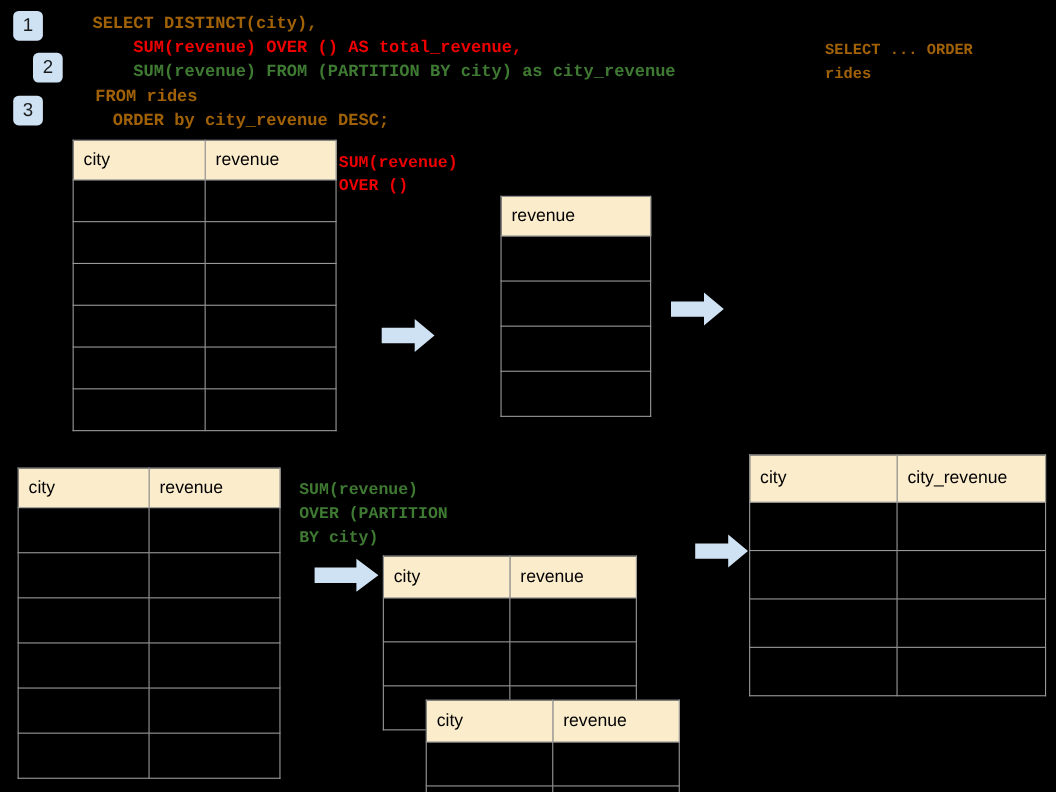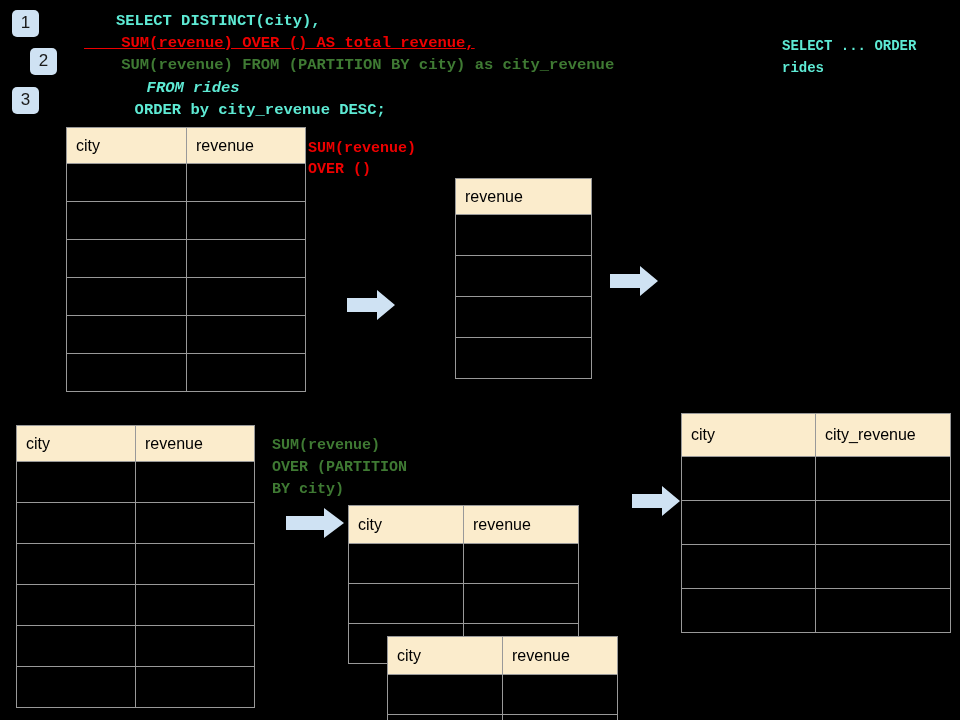--- a/index.html
+++ b/index.html
@@ -33,21 +33,21 @@
   
   .code {
     position: absolute;
     font-family: "Liberation Mono", monospace;
     font-size: 15.5px;
     line-height: 22px;
     white-space: pre;
     font-weight: bold;
     letter-spacing: 0px;
   }
-  .c-purple { color: #5eead4; margin-left: 32px; }
+  .c-purple { color: #a16207; }
   .c-red    { color: #ee0000; }
   .c-green  { color: #3f7a33; }
 
   
   .annot {
     position: absolute;
     font-family: "Liberation Mono", monospace;
     font-size: 14px;
     line-height: 22px;
     font-weight: bold;
@@ -89,23 +89,23 @@
 </head>
 <body>
 
 <div id="canvas">
 
   <div class="badge" style="left:12px; top:10px;">1</div>
   <div class="badge" style="left:30px; top:48px;">2</div>
   <div class="badge" style="left:12px; top:87px;">3</div>
 
   <div class="code c-purple" style="left:84px; top:10px;">SELECT DISTINCT(city),</div>
-  <div class="code c-red" style="left:84px; top:32px;text-decoration:underline;">    SUM(revenue) OVER () AS total_revenue,</div>
+  <div class="code c-red" style="left:84px; top:32px;">    SUM(revenue) OVER () AS total_revenue,</div>
   <div class="code c-green" style="left:84px; top:54px;">    SUM(revenue) FROM (PARTITION BY city) as city_revenue</div>
-  <div class="code c-purple" style="left:96px; top:77px;font-style:italic;">  FROM rides</div>
+  <div class="code c-purple" style="left:68px; top:77px;">  FROM rides</div>
   <div class="code c-purple" style="left:84px; top:99px;">  ORDER by city_revenue DESC;</div>
 
   <div class="annot c-purple" style="left:750px; top:35px;">SELECT ... ORDER
 rides</div>
 
   <div class="annot c-red" style="left:308px; top:138px; font-size:15px; line-height:21px;">SUM(revenue)
 OVER ()</div>
 
   <div class="annot c-green" style="left:272px; top:435px; font-size:15px; line-height:22px;">SUM(revenue)
 OVER (PARTITION

